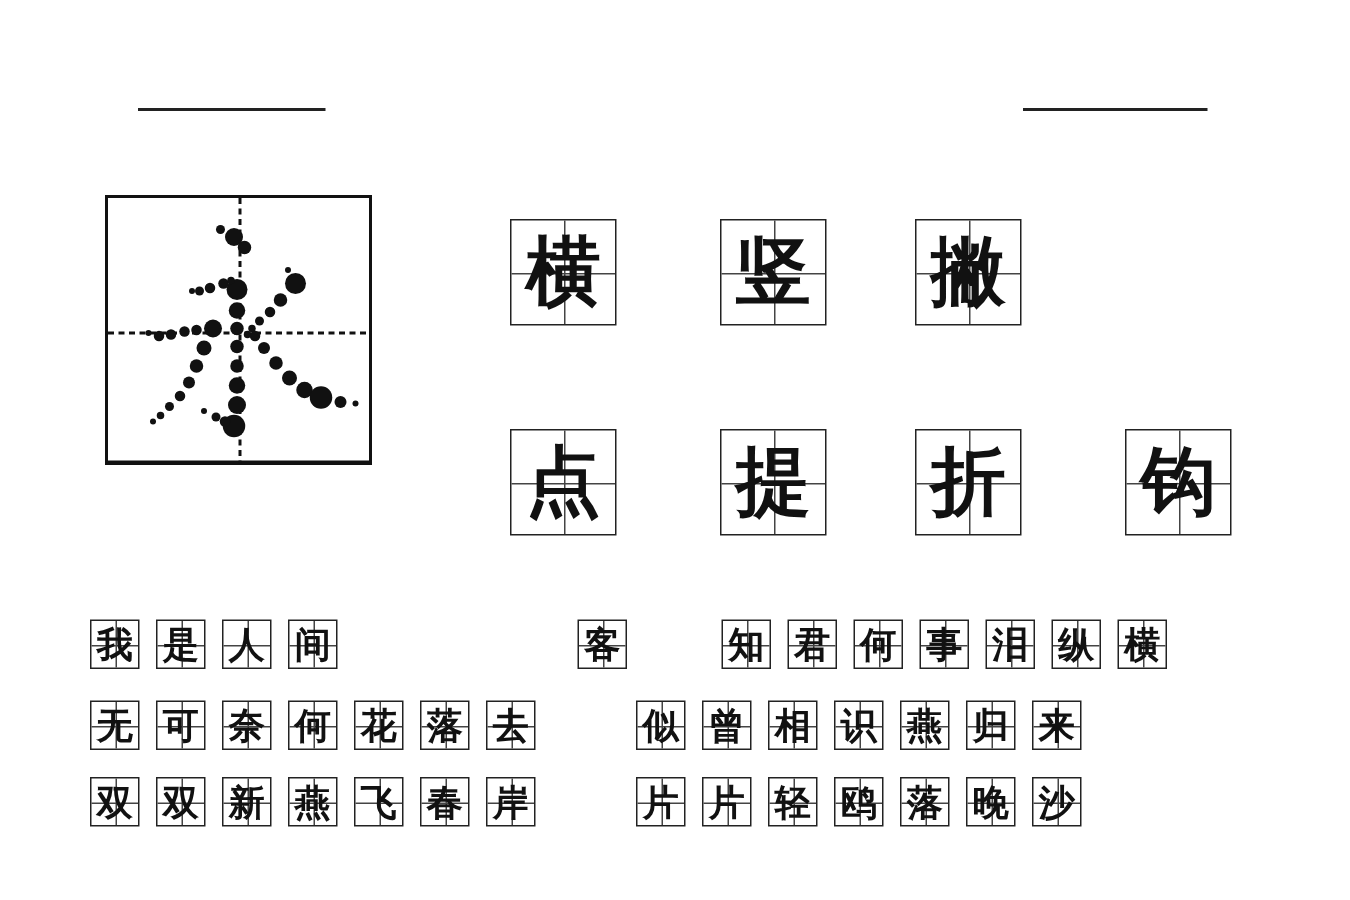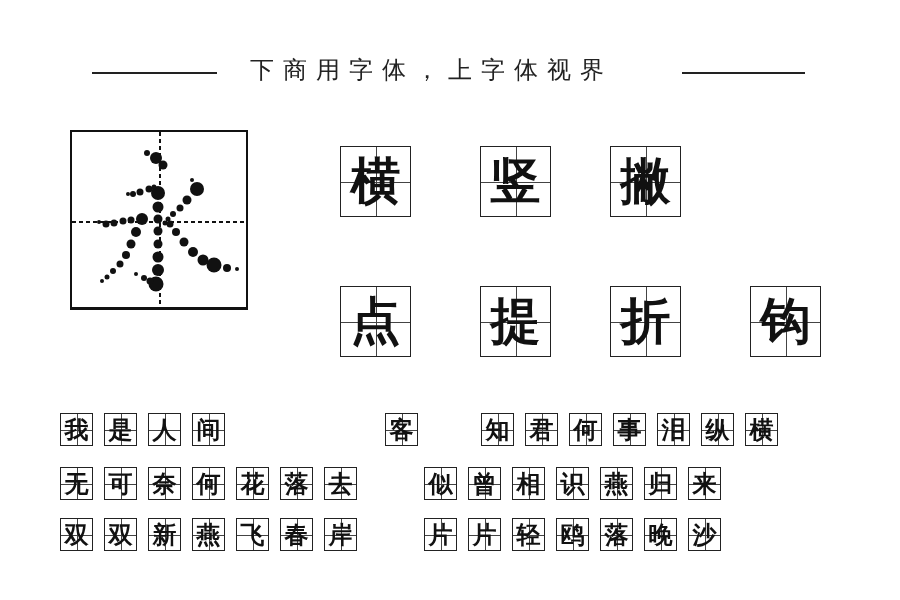--- a/index.html
+++ b/index.html
@@ -23,21 +23,20 @@
   .mid { width:71px; height:71px; }
   .mid span { font-size:50px; font-weight:bold; }
   .sm { width:33px; height:33px; }
   .sm span { font-size:24px; font-weight:bold; }
 </style>
 </head>
 <body>
 
 <div class="header">
   <div class="hline left"></div>
-  <div class="title">下商用字体，上字体视界</div>
   <div class="hline right"></div>
 </div>
 
 <div class="big">
   <svg width="176" height="177" viewBox="0 0 176 177">
     <line x1="88" y1="0" x2="88" y2="177" stroke="#111" stroke-width="2" stroke-dasharray="4,3"></line>
     <line x1="0" y1="90" x2="176" y2="90" stroke="#111" stroke-width="2" stroke-dasharray="4,3"></line>
     <g fill="#111">
 
       <circle cx="75" cy="21" r="3"></circle>

